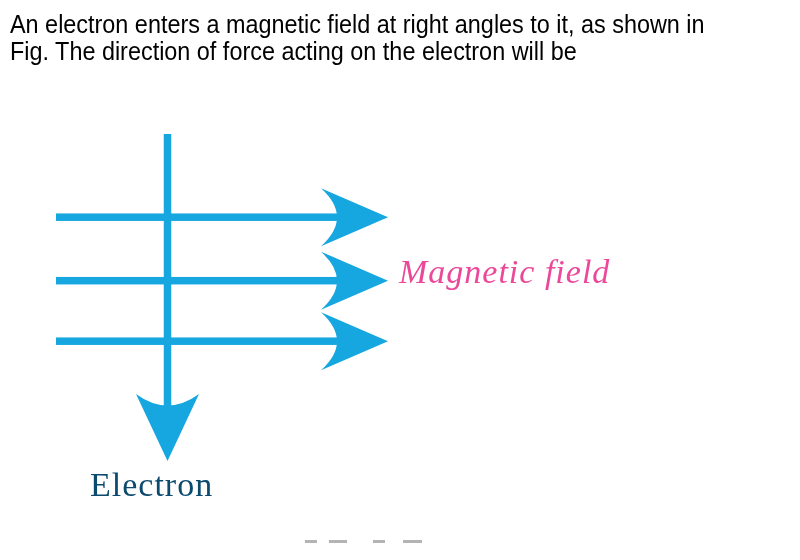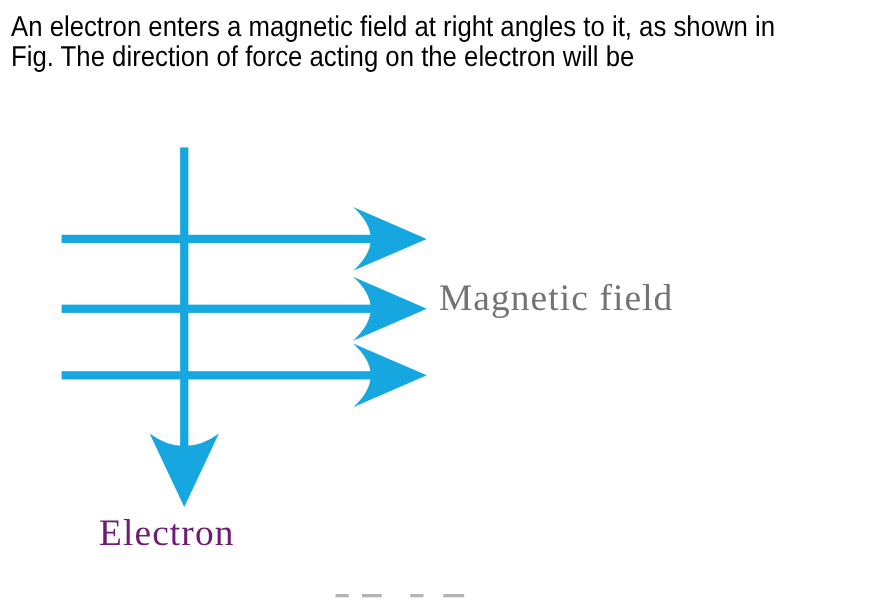--- a/index.html
+++ b/index.html
@@ -78,23 +78,23 @@
       <rect x="56" y="337.45" width="282" height="7.5" style="fill: rgb(23, 167, 224);"></rect>
       <path d="M 388 341.2 L 321 312.2 Q 353 341.2 321 370.2 Z" style="fill: rgb(23, 167, 224);"></path>
     </g>
 
     <g>
       <rect x="163.75" y="134" width="7.5" height="274" style="fill: rgb(23, 167, 224);"></rect>
       <path d="M 167.5 461 L 136 394 Q 167.5 417 199 394 Z" style="fill: rgb(23, 167, 224);"></path>
     </g>
   </svg>
 
-  <div class="fig-label magnetic" style="color: #737373;">Magnetic field</div>
+  <div class="fig-label magnetic" style="color: #ec4899; font-style: italic;">Magnetic field</div>
 
-  <div class="fig-label electron" style="color: #701a75;">Electron</div>
+  <div class="fig-label electron" style="color: #0c4a6e;">Electron</div>
 
   <div class="fragments">
     <i style="left:305px;width:12px"></i>
     <i style="left:329px;width:18px"></i>
     <i style="left:373px;width:12px"></i>
     <i style="left:403px;width:19px"></i>
   </div>
 
 </div>
 

